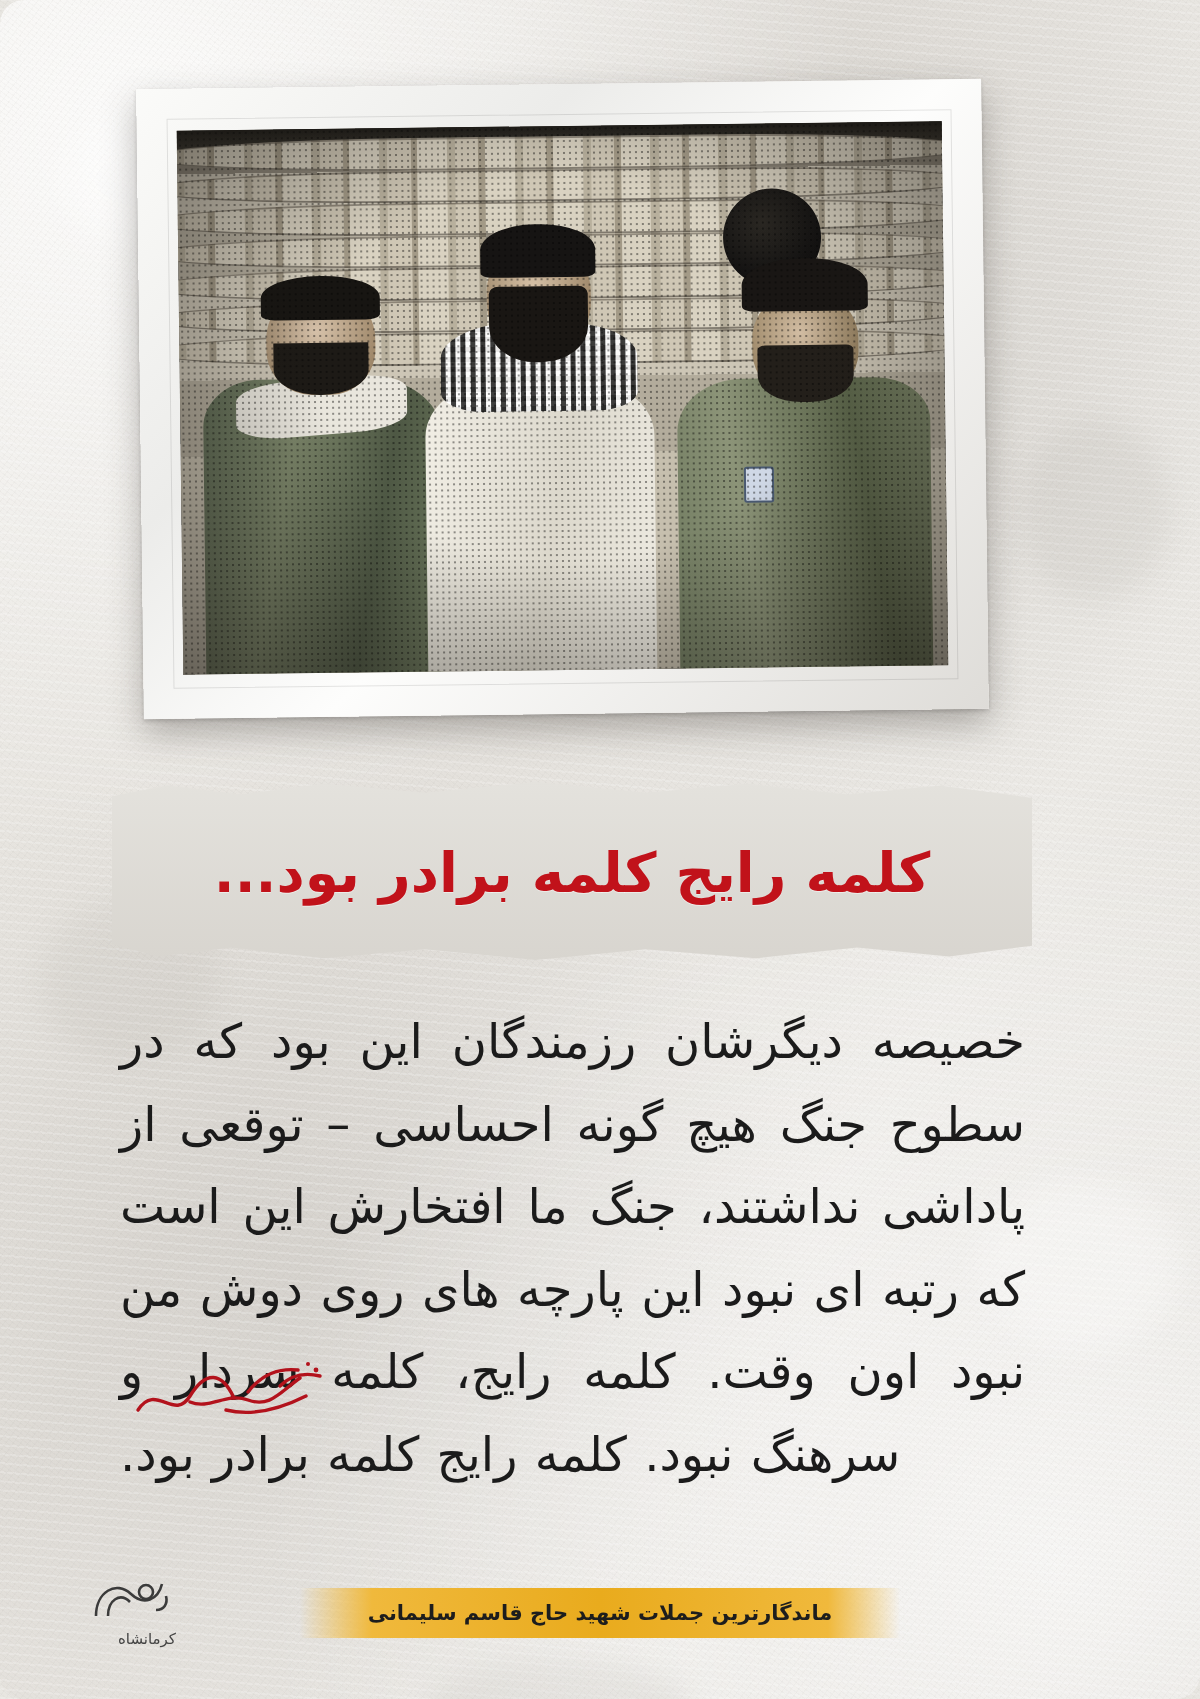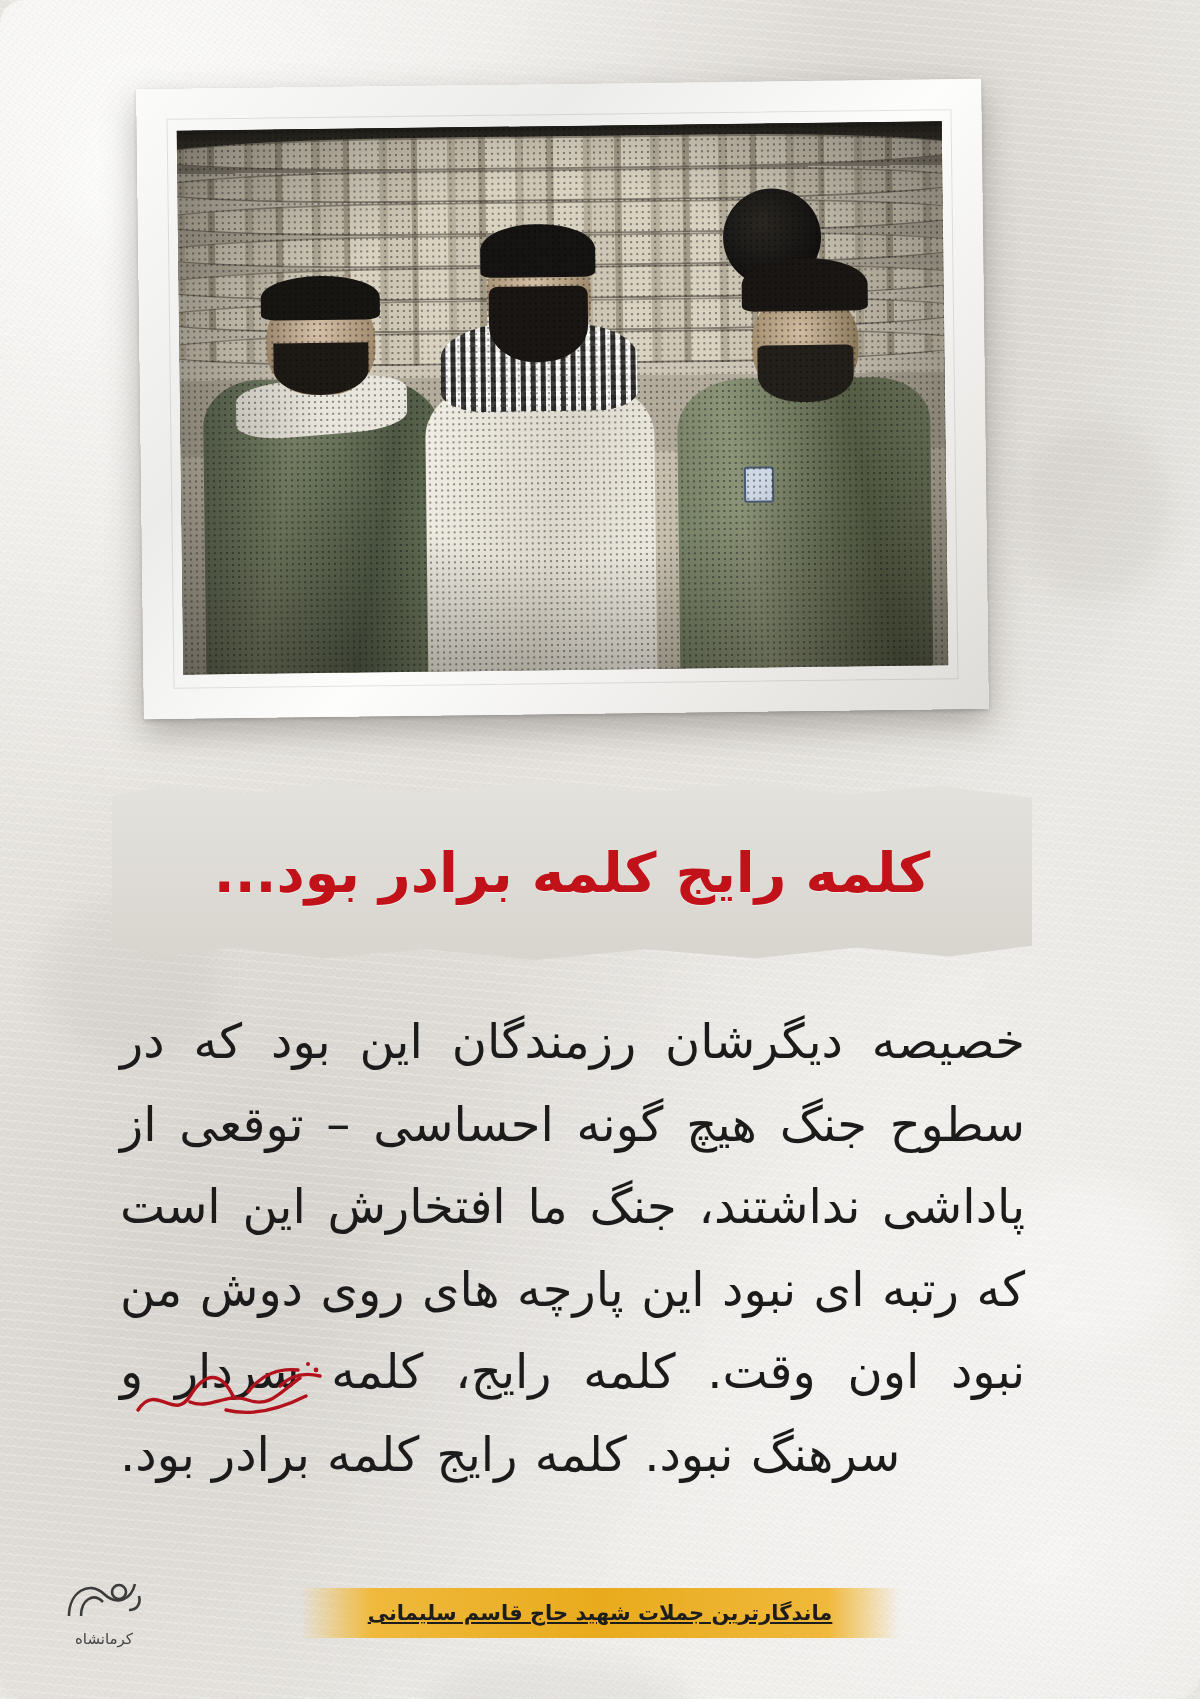--- a/index.html
+++ b/index.html
@@ -233,27 +233,27 @@
   }
 
   
   .ribbon {
     position:absolute;
     left:300px; top:1588px; width:600px; height:50px;
     background: linear-gradient(90deg, rgba(247,197,74,0) 0%, #f0b93c 12%, #e9ab1d 50%, #f0b93c 88%, rgba(247,197,74,0) 100%);
     display:flex; align-items:center; justify-content:center;
   }
   .ribbon span {
-    color:#1d1d1d; font-weight:700; font-size:21px; direction:rtl;text-decoration:underline;
+    color:#1d1d1d; font-weight:700; font-size:21px; direction:rtl;
   }
 
   
   .logo {
-    position:absolute; left:44px; top:1570px; width:120px;
-    text-align:center; color:#3a3a3a;
+    position:absolute; left:56px; top:1570px; width:120px;
+    text-align:right; color:#3a3a3a;
   }
   .logo .mark { height:56px; }
   .logo .city {
     font-size:15px; margin-top:4px; direction:rtl; letter-spacing:1px; color:#444;
   }
 </style>
 </head>
 <body>
 
 <div class="poster">

